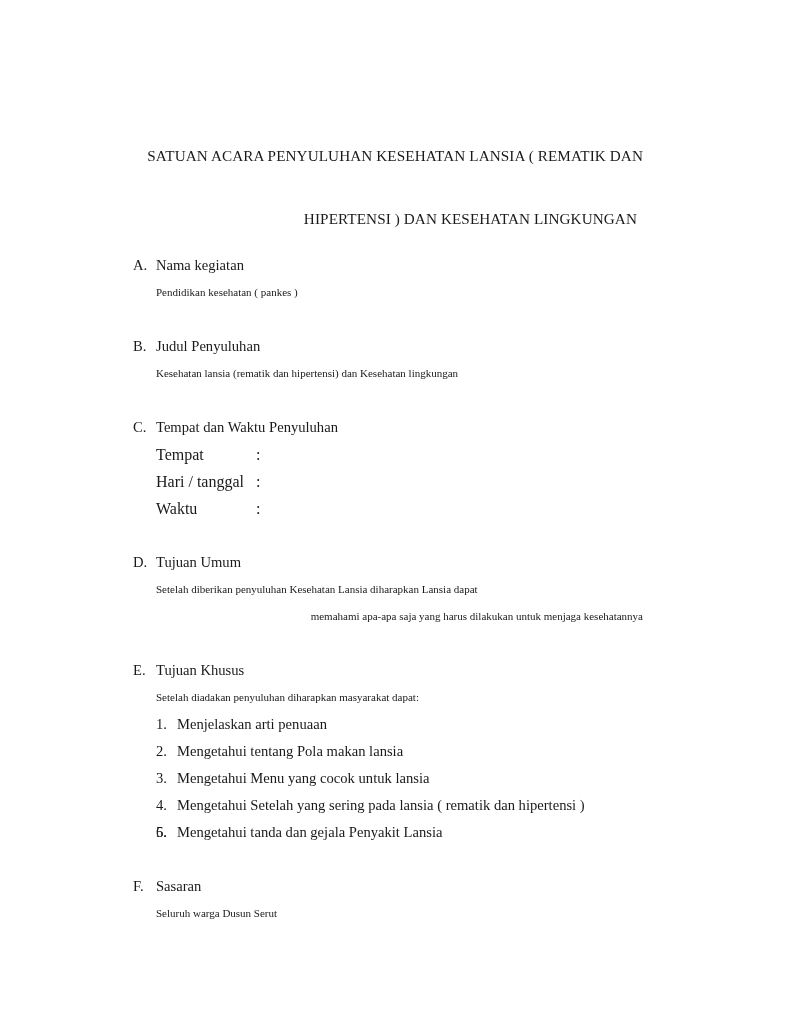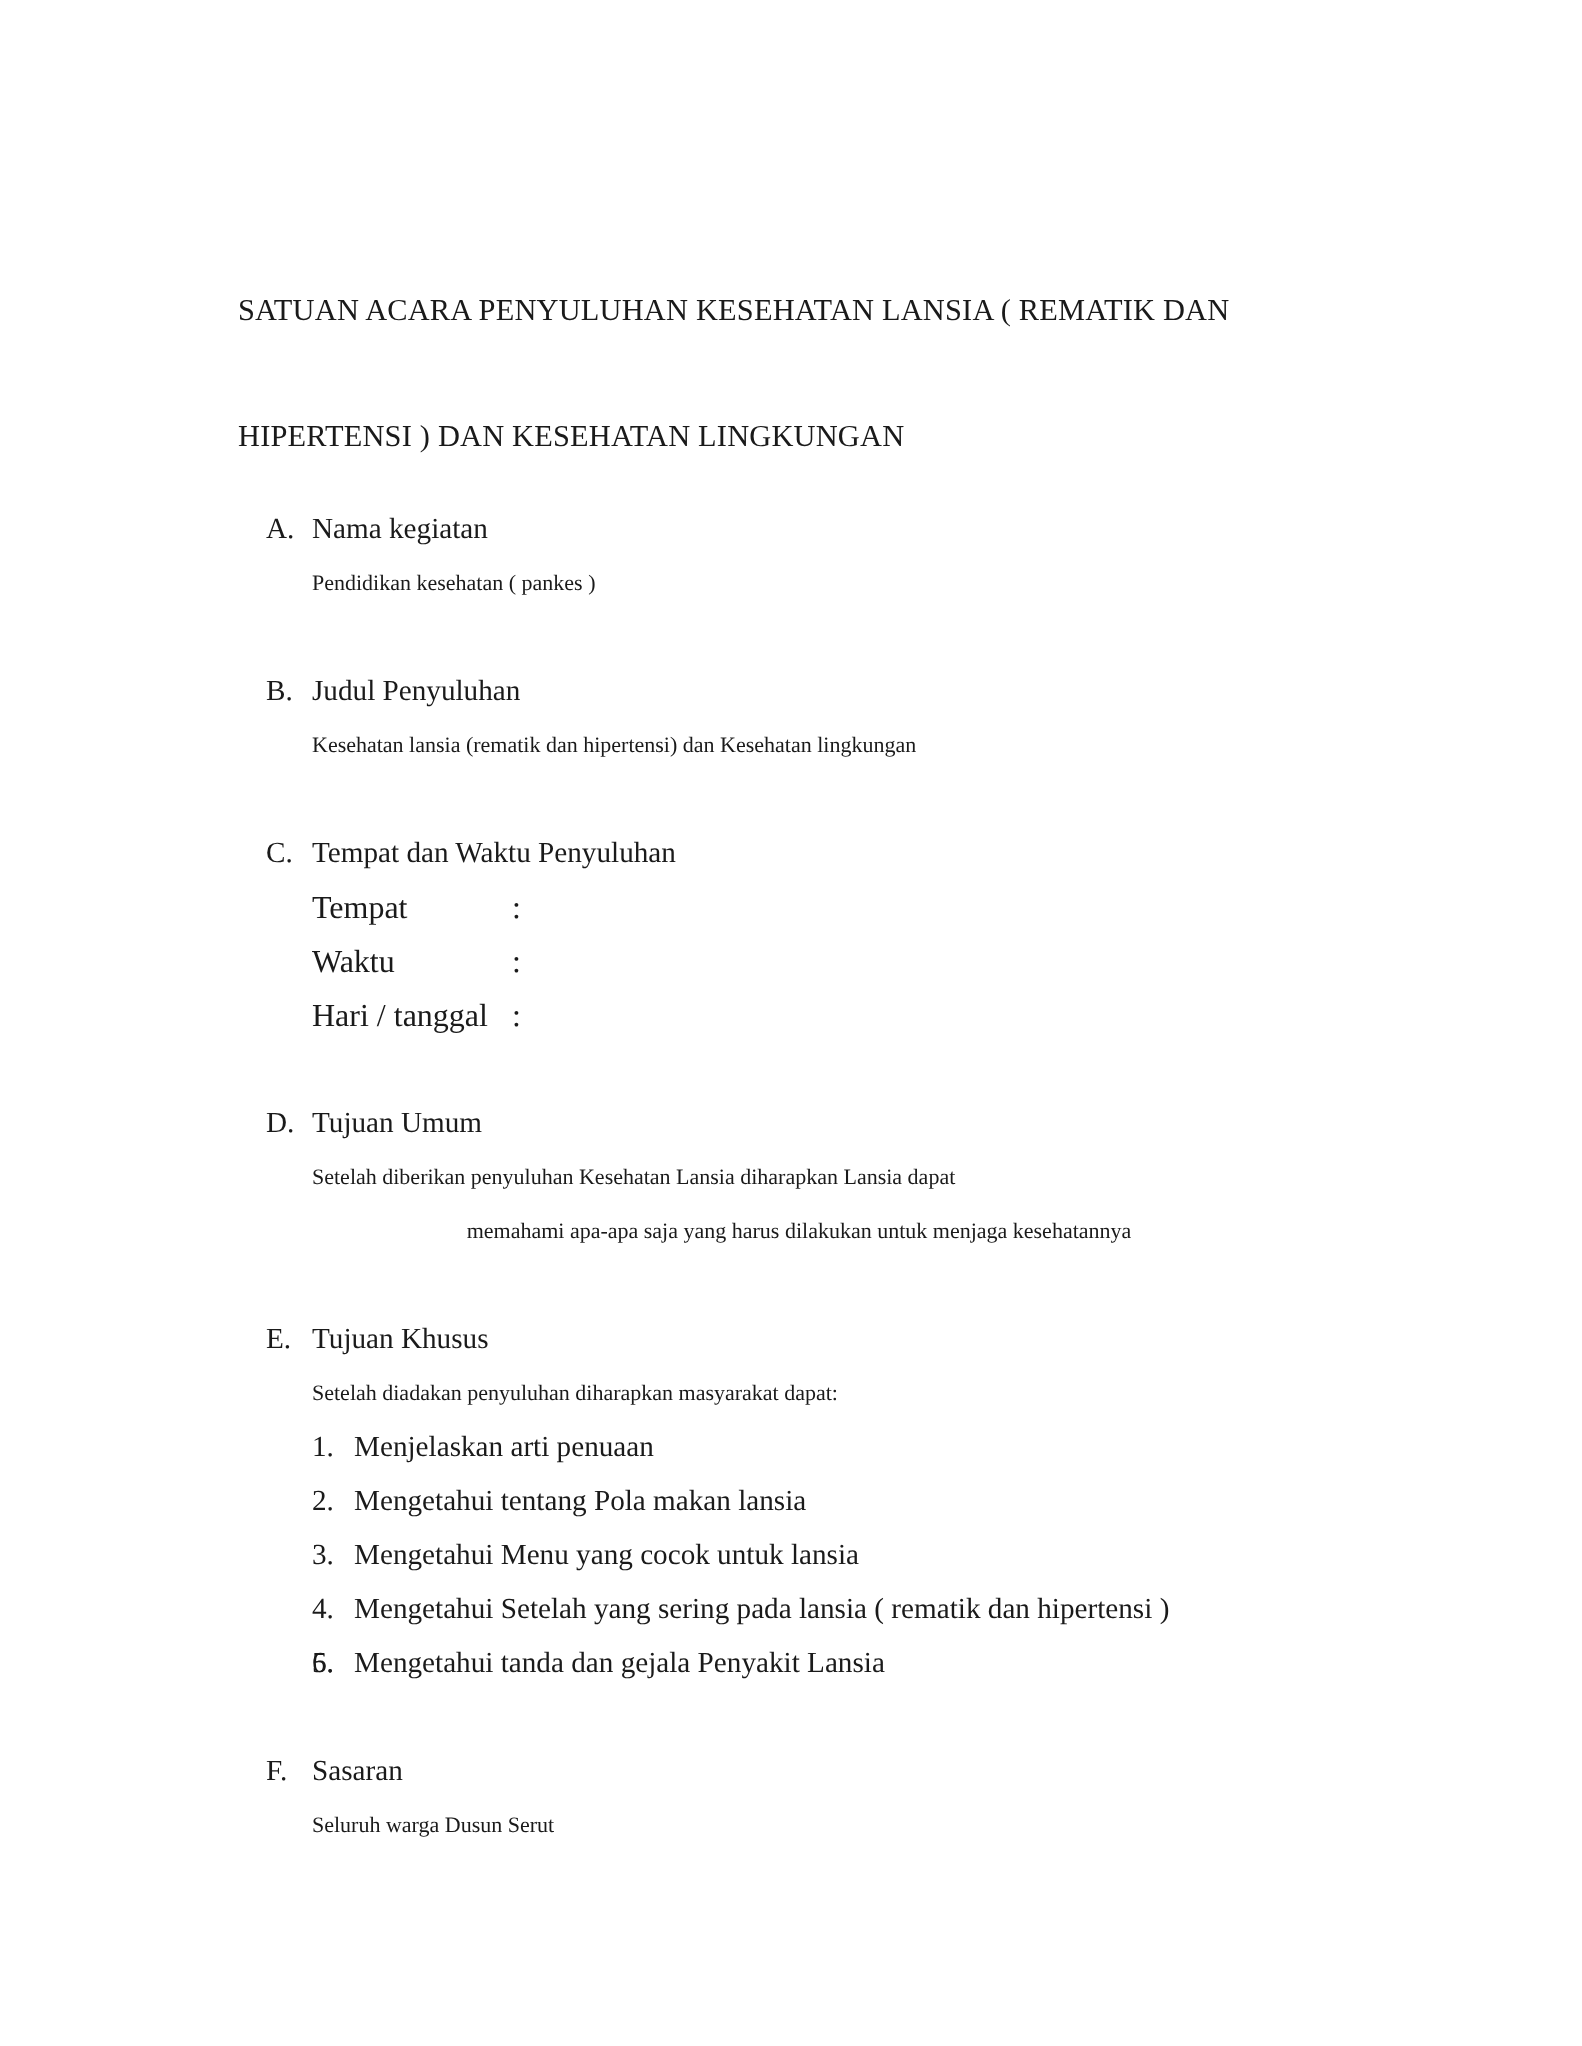--- a/index.html
+++ b/index.html
@@ -28,21 +28,21 @@
 
   
   .content {
     position: absolute;
     left: 119px;
     top: 140px;
     width: 524px;
   }
 
   .doc-title {
-    text-align: left;
+    text-align: right;
     font-size: 15.2px;
     line-height: 31px;
     letter-spacing: 0.1px;
     margin: 0 0 18px 0;
   }
   .doc-title .tline {
     display: block;
     white-space: nowrap;
   }
   .doc-title .tline2 {
@@ -80,21 +80,21 @@
 
   .sec-body.justify {
     text-align: justify;
     text-justify: inter-word;
     padding-right: 0;
   }
   .sec-body.justify p {
     margin: 0;
   }
   .sec-body.justify p:last-child {
-    text-align: center;
+    text-align: right;
   }
 
   
   .kv-row {
     position: relative;
     padding-left: 37px;
     font-size: 16px;
     line-height: 27px;
     white-space: nowrap;
   }
@@ -168,24 +168,24 @@
 
     <div class="section">
       <div class="sec-head">
         <span class="marker">C.</span>
         <span>Tempat dan Waktu Penyuluhan</span>
       </div>
       <div class="kv-row">
         <span class="kv-label">Tempat</span><span class="kv-colon">:</span><span class="kv-value"></span>
       </div>
       <div class="kv-row">
+        <span class="kv-label">Hari / tanggal</span><span class="kv-colon">:</span><span class="kv-value"></span>
+      </div>
+      <div class="kv-row">
         <span class="kv-label">Waktu</span><span class="kv-colon">:</span><span class="kv-value"></span>
-      </div>
-      <div class="kv-row">
-        <span class="kv-label">Hari / tanggal</span><span class="kv-colon">:</span><span class="kv-value"></span>
       </div>
     </div>
 
     <div class="gap-sec"></div>
 
     <div class="section">
       <div class="sec-head">
         <span class="marker">D.</span>
         <span>Tujuan Umum</span>
       </div>

